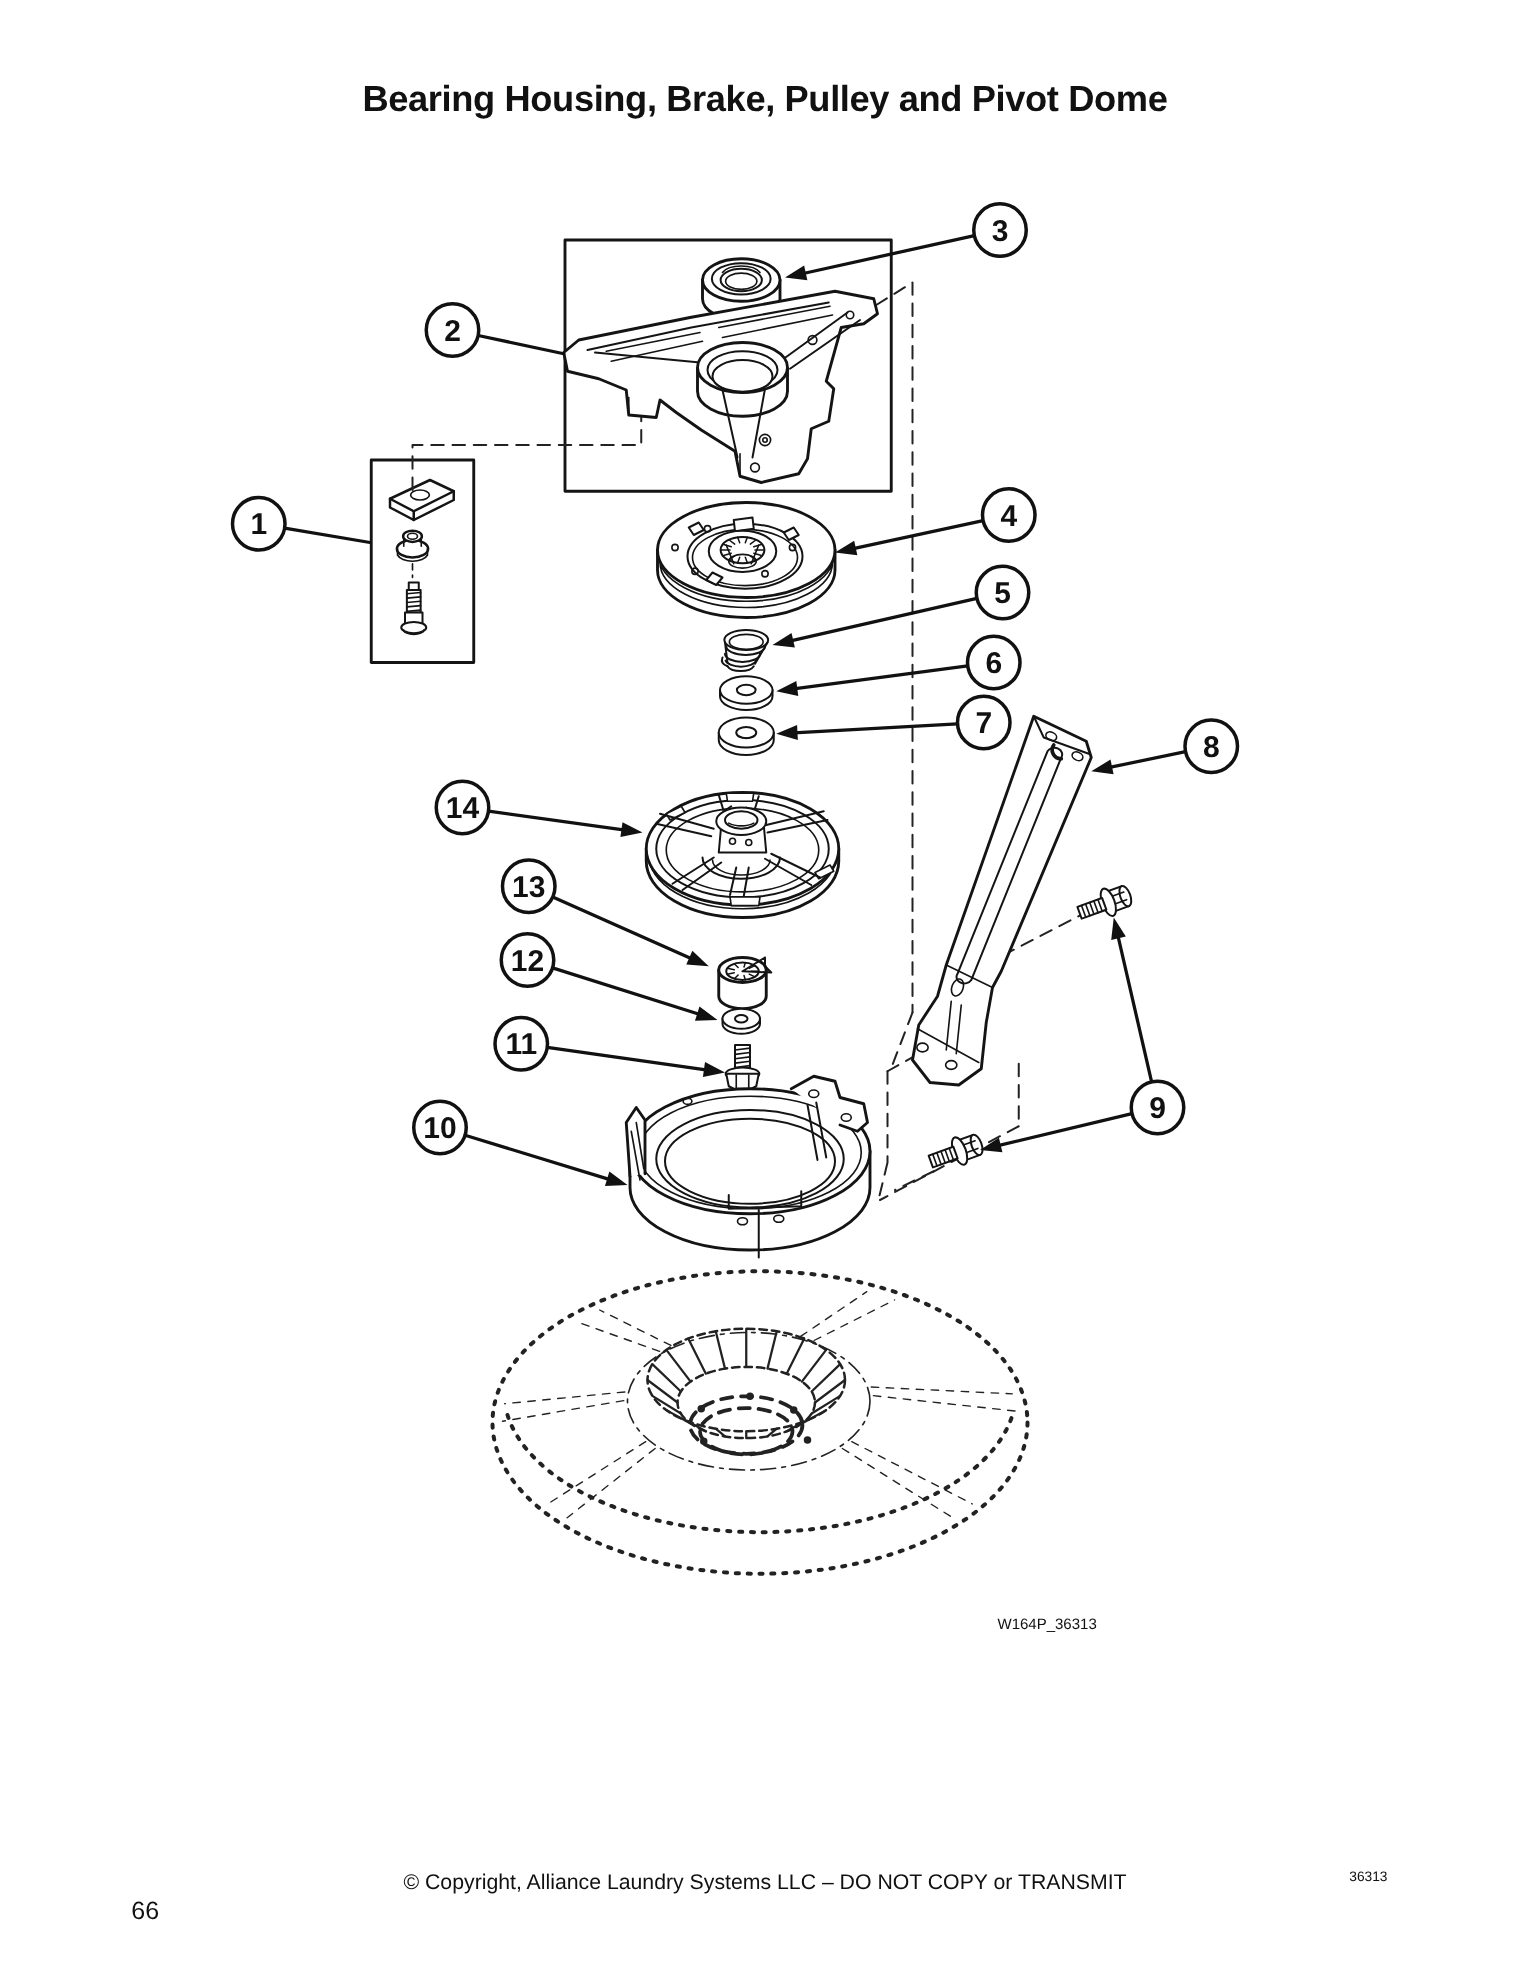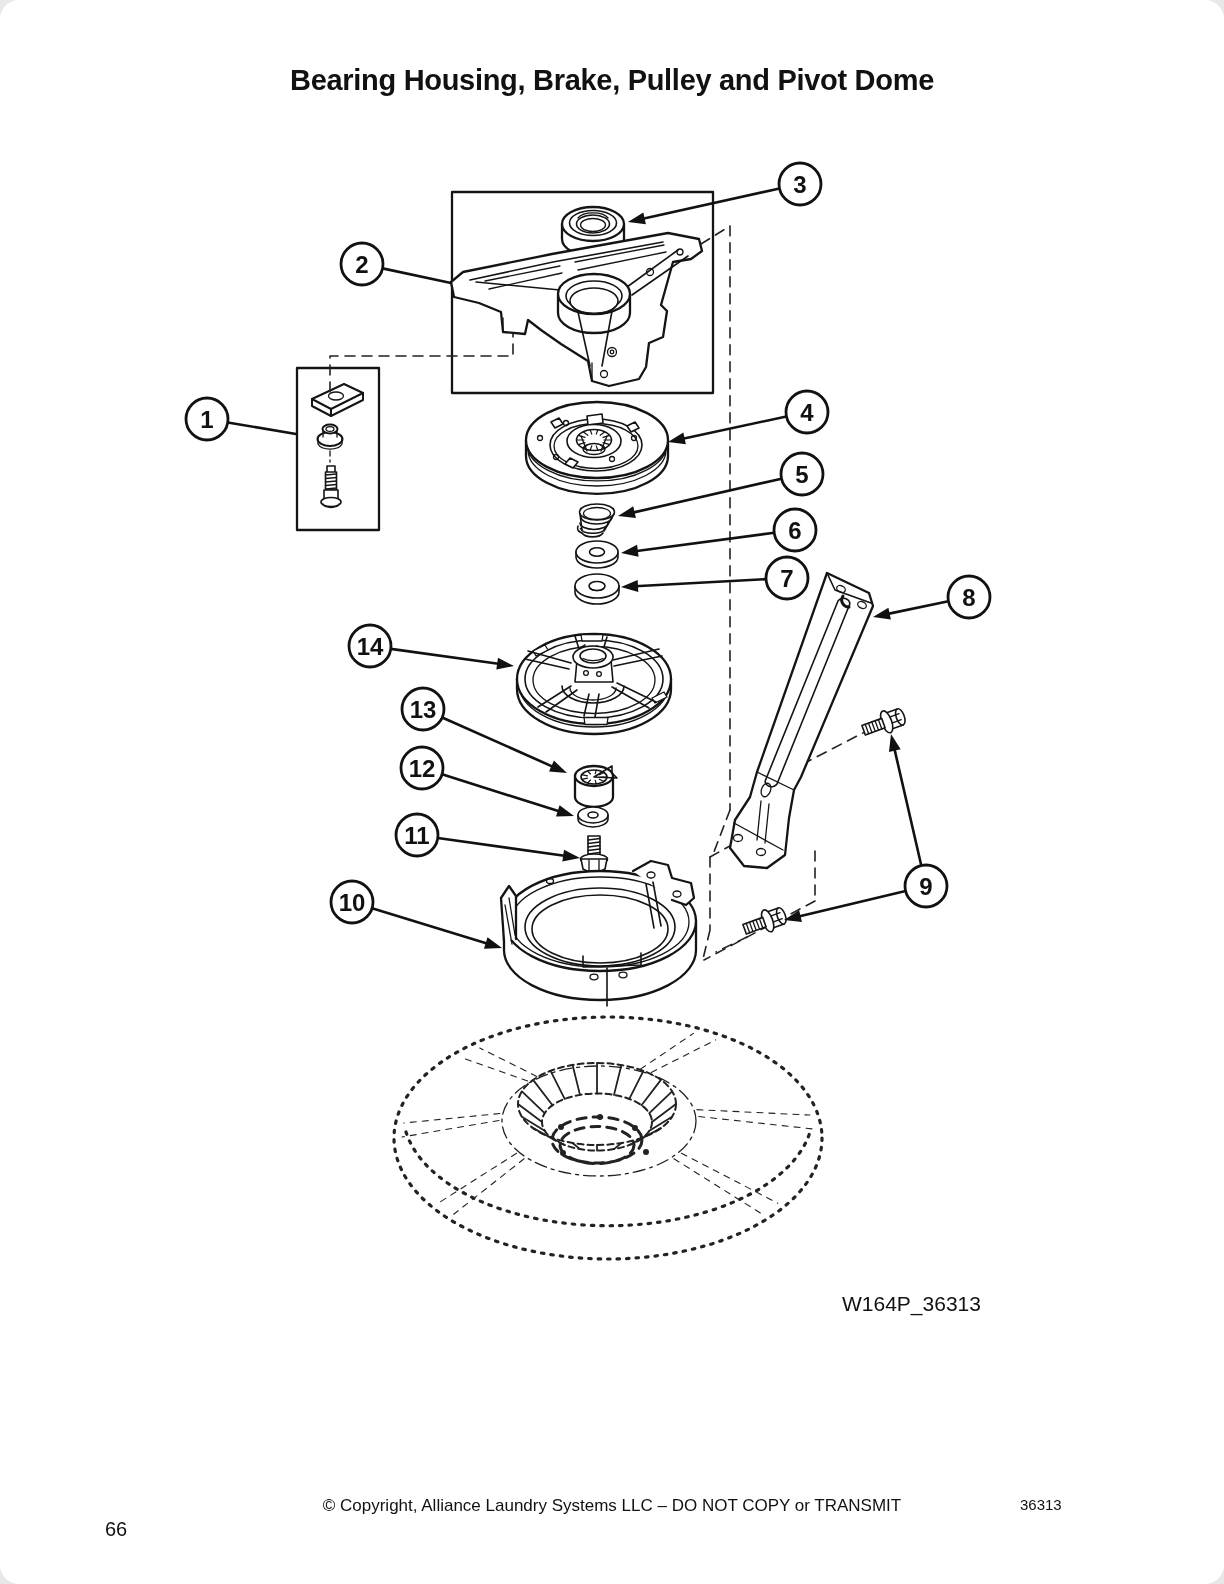--- a/index.html
+++ b/index.html
@@ -1,23 +1,23 @@
 <!DOCTYPE html>
 <html><head>
 <meta charset="utf-8">
 <style>
   html,body{margin:0;padding:0;background:#e8e8e8;}
   #page{position:relative;width:1224px;height:1584px;background:#ffffff;margin:0 auto;
-        font-family:"Liberation Sans", sans-serif;color:#111;overflow:hidden;border-radius:19px;}
+        font-family:"Liberation Sans", sans-serif;color:#111;overflow:hidden;}
   .abs{position:absolute;}
   #title{left:0;top:64px;width:1224px;text-align:center;font-size:29px;font-weight:bold;letter-spacing:-0.3px;}
-  #figcode{left:842px;top:1292px;font-size:21px;}
+  #figcode{left:798px;top:1292px;font-size:12px;}
   #footer-page{left:105px;top:1490px;font-size:20px;margin-top:28px;}
   #footer-copy{left:0;top:1496px;width:1224px;text-align:center;font-size:17px;}
-  #footer-doc{left:1020px;top:1496px;width:90px;text-align:left;font-size:15px;}
+  #footer-doc{left:1020px;top:1496px;width:90px;text-align:right;font-size:11px;}
   svg#diagram{position:absolute;left:0;top:0;}
   #art{stroke:#141414;fill:none;stroke-width:2;stroke-linejoin:round;stroke-linecap:round;}
   .thin{stroke-width:1.3;}
   .med{stroke-width:1.6;}
   .main{stroke-width:2.3;}
   .wf{fill:#ffffff;}
   text.callout-num{font-family:"Liberation Sans",sans-serif;font-weight:bold;font-size:24px;fill:#111;}
 </style>
 </head>
 <body>

